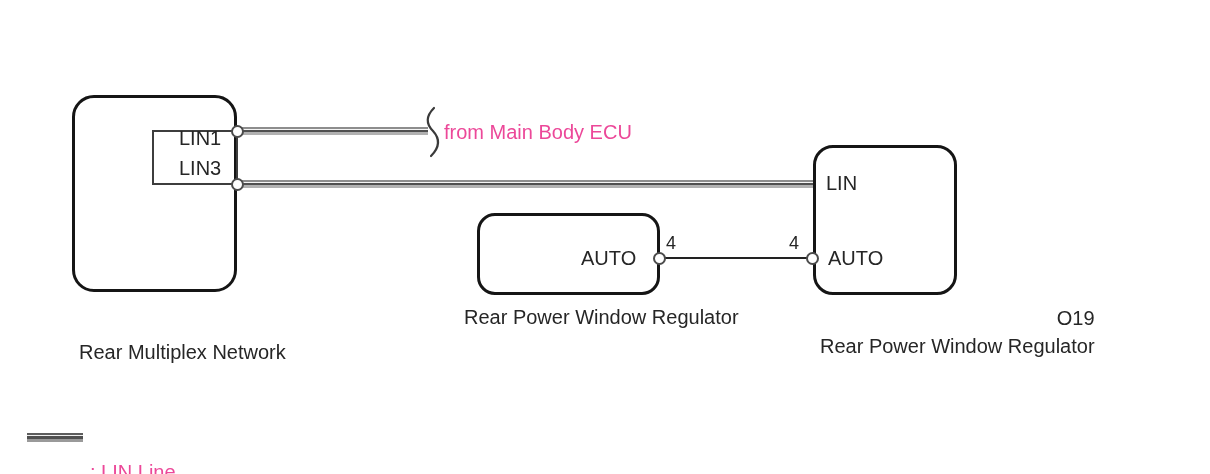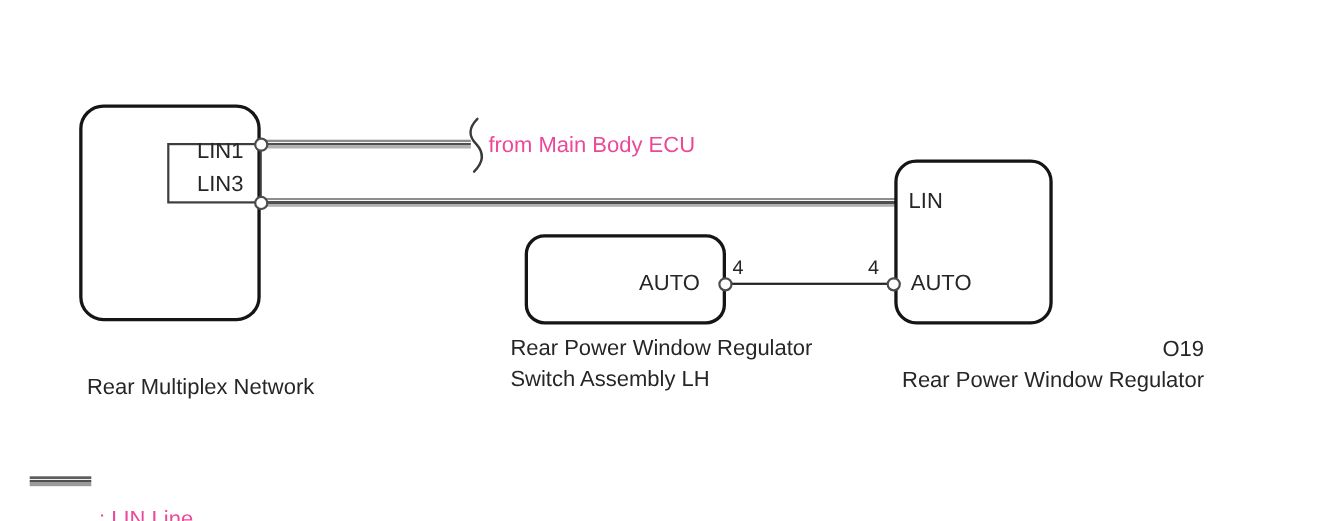--- a/index.html
+++ b/index.html
@@ -129,21 +129,20 @@
   <div class="comp-box" style="left:813px; top:145px; width:144px; height:150px; border-radius:20px;"></div>
   <div class="pin-label" style="left:826px; top:172px;">LIN</div>
   <div class="pin-label" style="left:828px; top:247px;">AUTO</div>
 
   <div class="name-label" style="left:79px; top:301px;margin-top:37px;">
     <div>Rear Multiplex Network</div>
   </div>
 
   <div class="name-label" style="left:464px; top:303px;">
     <div>Rear Power Window Regulator</div>
-    <div>Switch Assembly LH</div>
   </div>
 
   <div class="name-label" style="left:820px; top:304px;text-align:right;">
     <div>O19</div>
     <div>Rear Power Window Regulator</div>
   </div>
 
   <div class="legend-sample"></div>
   <div class="annotation-label" style="left:90px; top:428px;margin-top:32px;">: LIN Line</div>
 

